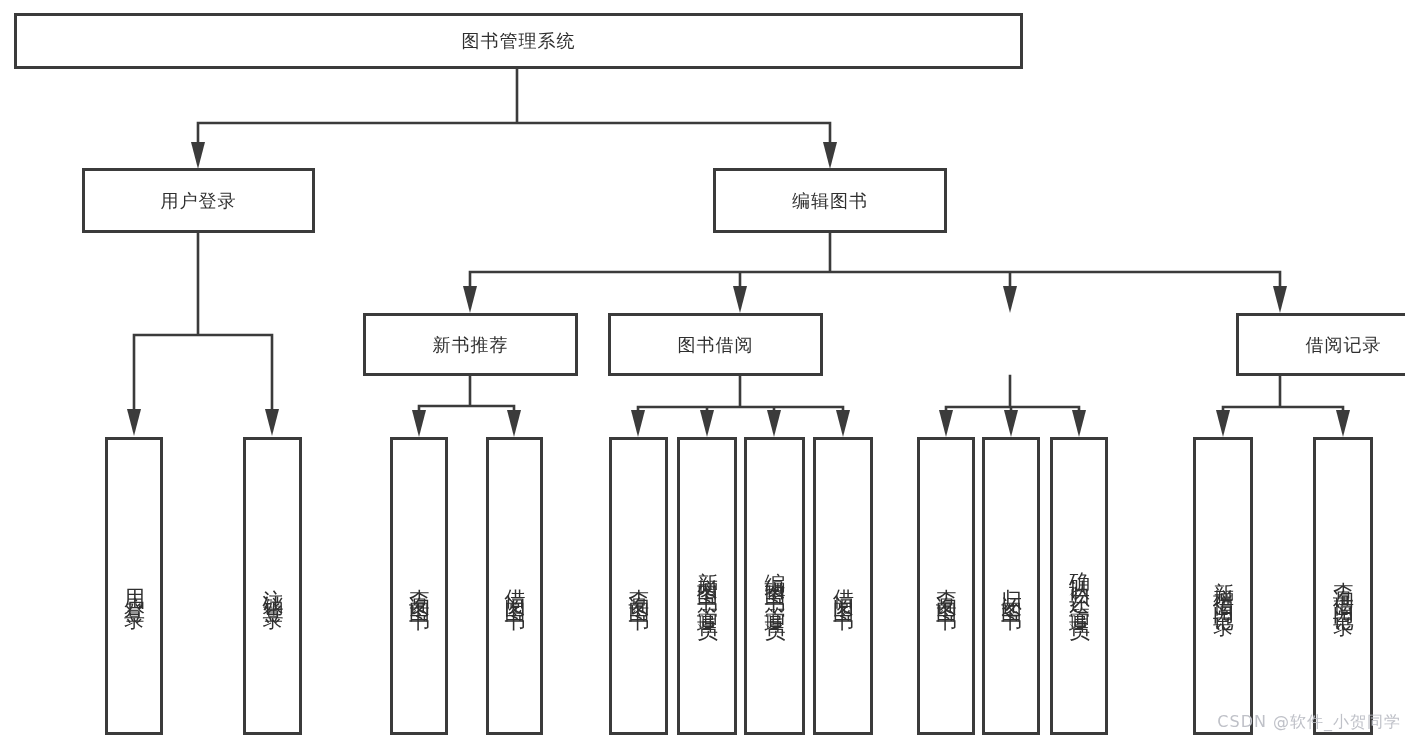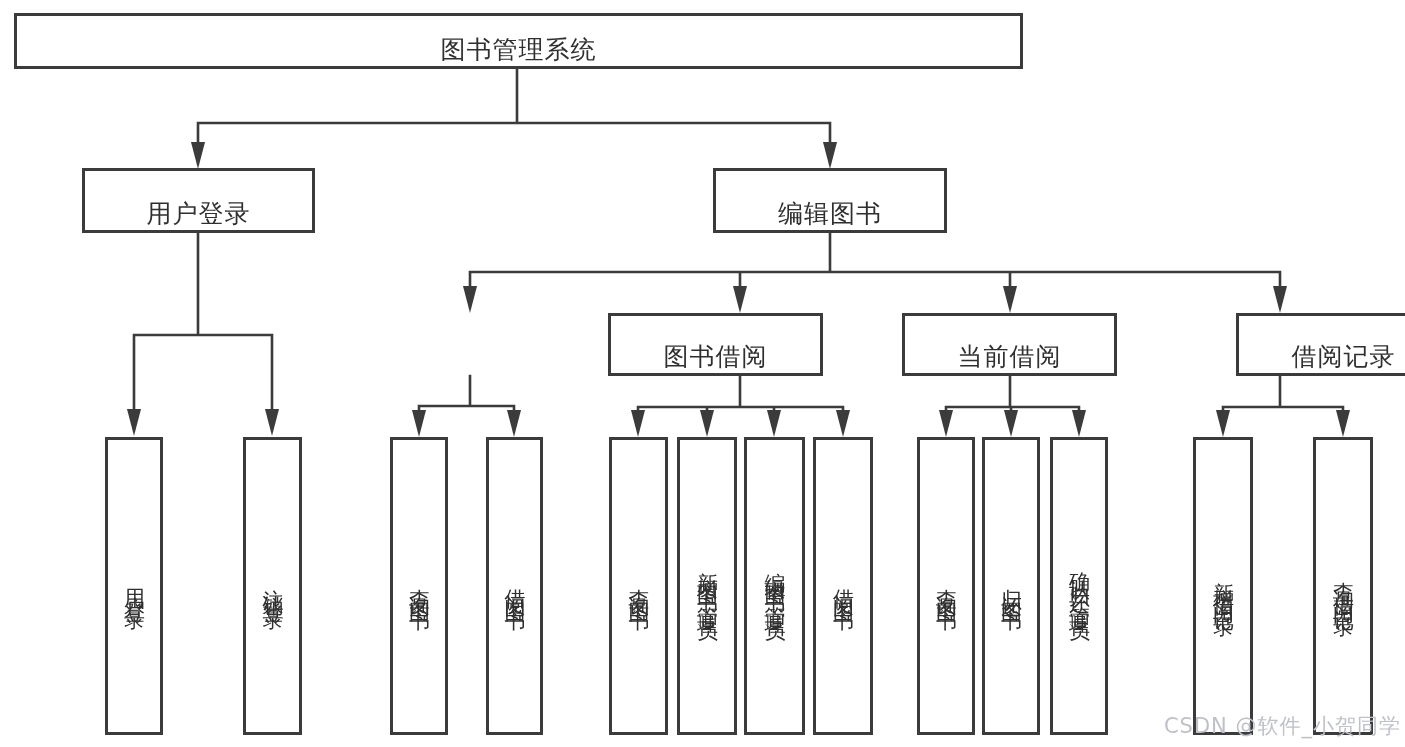--- a/index.html
+++ b/index.html
@@ -17,33 +17,33 @@
     overflow:hidden;
   }
   .connectors{position:absolute;left:0;top:0;width:1405px;height:747px;}
   .box{
     position:absolute;box-sizing:border-box;
     background:var(--box_bg);
     border:3px solid var(--line);
     display:flex;align-items:center;justify-content:center;
     color:var(--text);
   }
-  .hbox{font-size:25px;letter-spacing:1px;white-space:nowrap;align-items:flex-end;}
+  .hbox{font-size:18px;letter-spacing:1px;white-space:nowrap;}
   .vbox span{
     writing-mode:vertical-rl;
     text-orientation:mixed;
     font-size:21px;
     letter-spacing:7px;
     line-height:1.1;
     white-space:nowrap;
   }
   .watermark{
     position:absolute;
     right:4px;top:712px;
-    font-size:21px;
+    font-size:16px;
     color:var(--watermark);
     letter-spacing:1px;
     white-space:nowrap;
   }
 </style>
 </head>
 <body>
 
 <div class="canvas">
 
@@ -91,25 +91,25 @@
     <span>图书管理系统</span>
   </div>
 
   <div class="box hbox" style="left:82px;top:168px;width:233px;height:65px">
     <span>用户登录</span>
   </div>
   <div class="box hbox" style="left:713px;top:168px;width:234px;height:65px">
     <span>编辑图书</span>
   </div>
 
+  <div class="box hbox" style="left:363px;top:313px;width:215px;height:63px">
+    <span>新书推荐</span>
+  </div>
   <div class="box hbox" style="left:608px;top:313px;width:215px;height:63px">
     <span>图书借阅</span>
-  </div>
-  <div class="box hbox" style="left:902px;top:313px;width:215px;height:63px">
-    <span>当前借阅</span>
   </div>
   <div class="box hbox" style="left:1236px;top:313px;width:215px;height:63px">
     <span>借阅记录</span>
   </div>
 
   <div class="box vbox" style="left:105px;top:437px;width:58px;height:298px">
     <span>用户登录</span>
   </div>
   <div class="box vbox" style="left:243px;top:437px;width:59px;height:298px">
     <span>注销登录</span>

